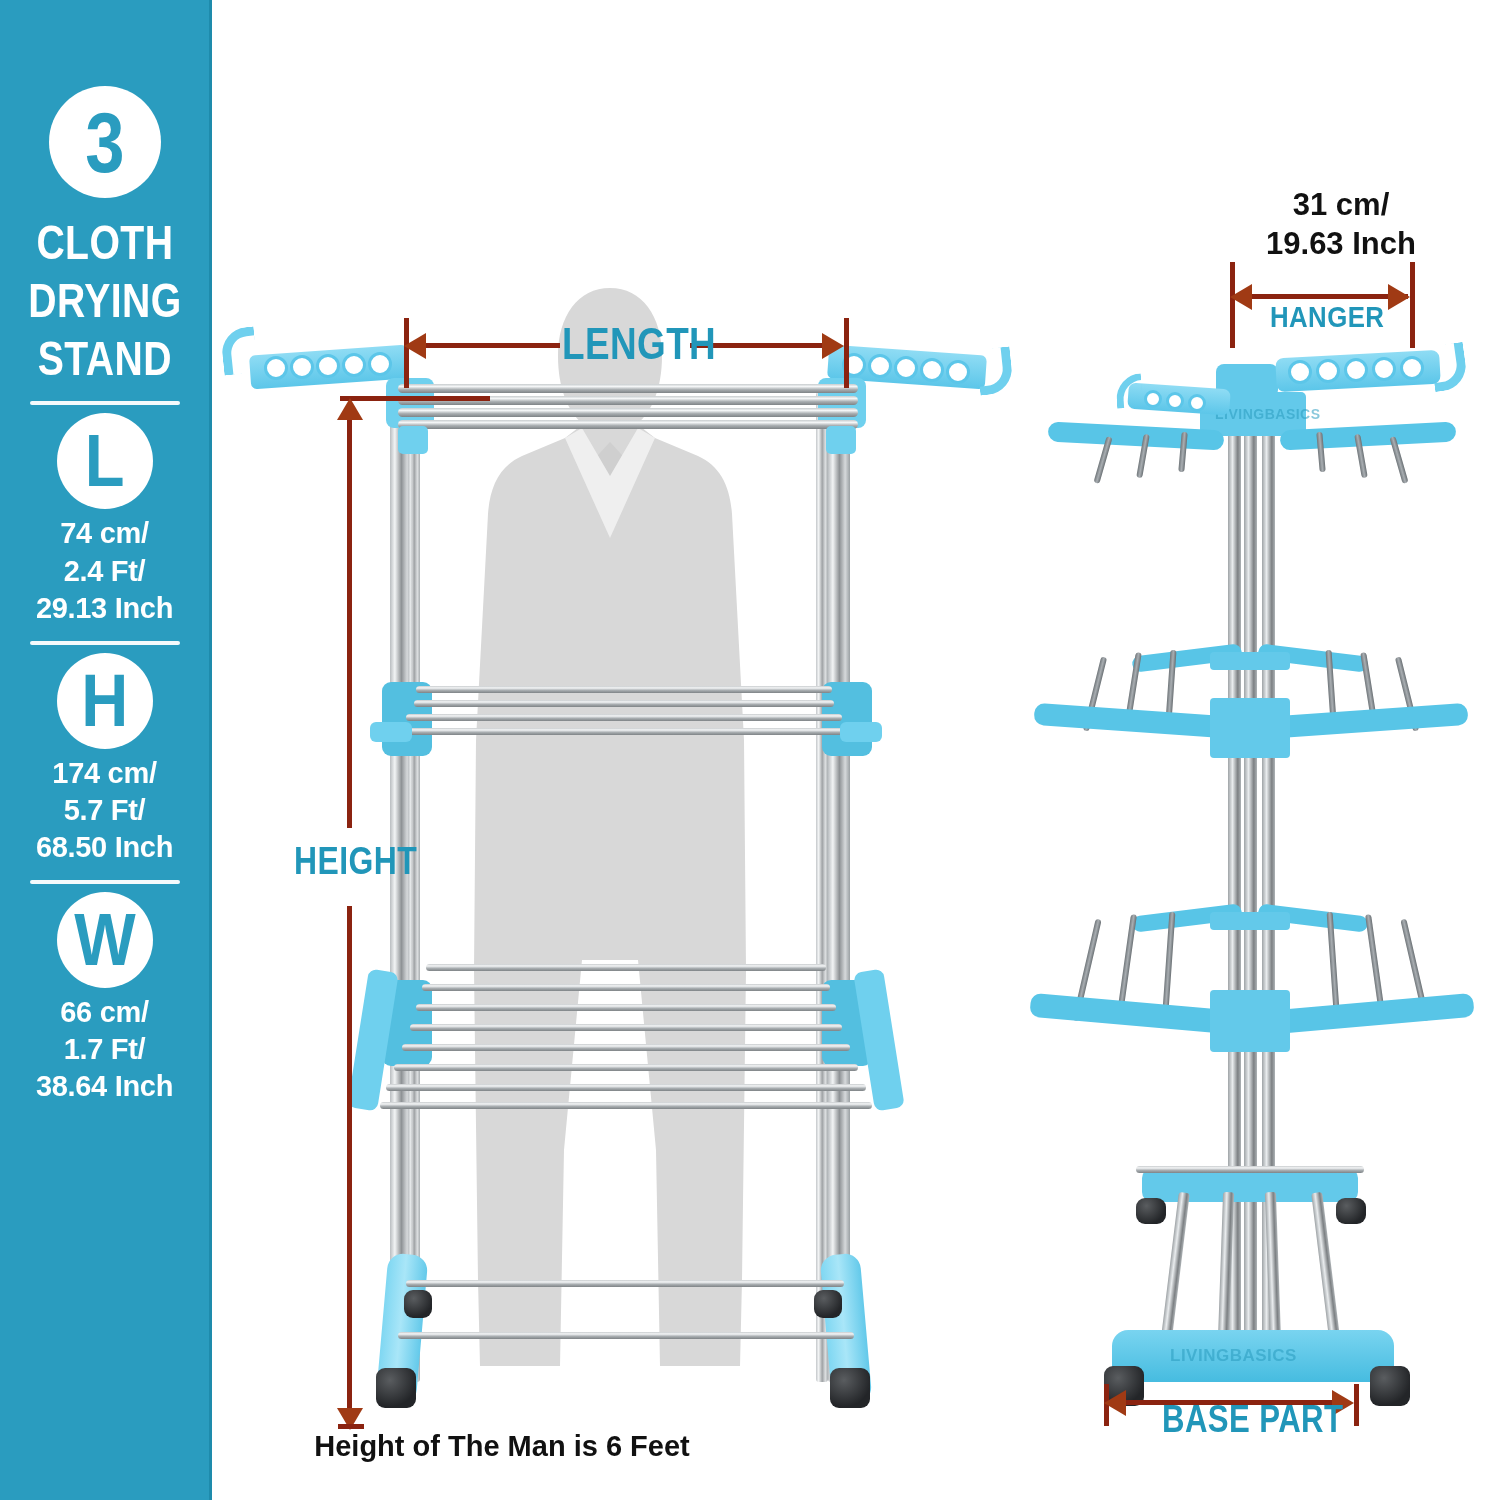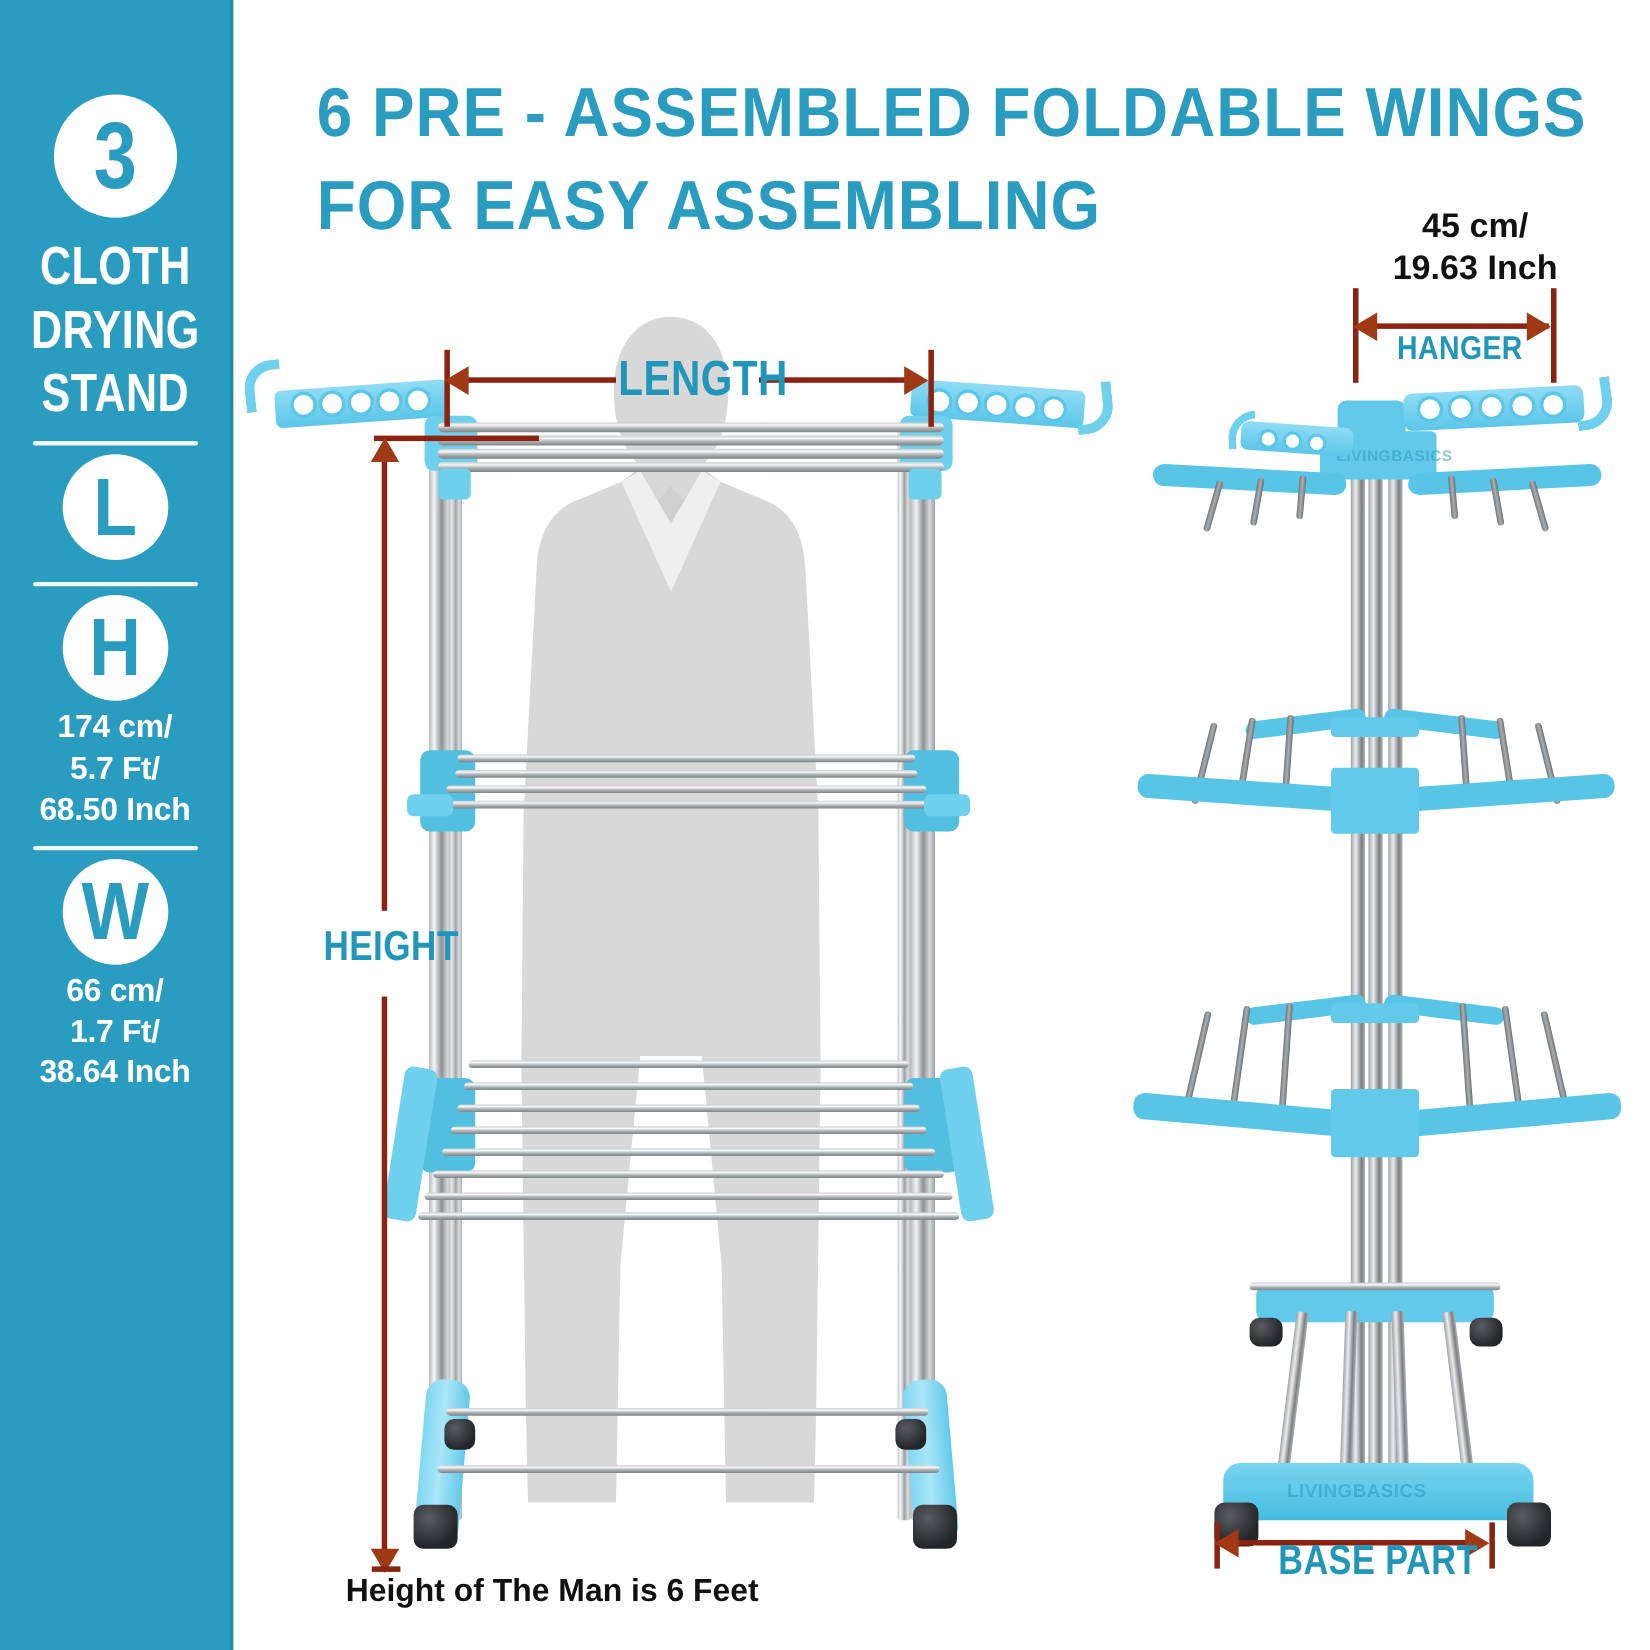--- a/index.html
+++ b/index.html
@@ -180,20 +180,25 @@
       <div>DRYING</div>
       <div>STAND</div>
     </div>
 
     <div class="hr"></div>
 
     <div class="dim-block">
       <div class="dim-circle">
         <span>L</span>
       </div>
+      <div class="dim-text">
+        <div>74 cm/</div>
+        <div>2.4 Ft/</div>
+        <div>29.13 Inch</div>
+      </div>
     </div>
 
     <div class="hr"></div>
 
     <div class="dim-block">
       <div class="dim-circle">
         <span>H</span>
       </div>
       <div class="dim-text">
         <div>174 cm/</div>
@@ -209,24 +214,20 @@
         <span>W</span>
       </div>
       <div class="dim-text">
         <div>66 cm/</div>
         <div>1.7 Ft/</div>
         <div>38.64 Inch</div>
       </div>
     </div>
   </div>
 
-  <div class="headline">
-    <div>6 PRE - ASSEMBLED FOLDABLE WINGS</div>
-    <div>FOR EASY ASSEMBLING</div>
-  </div>
 
   <div class="prod-left">
 
     <svg class="silhouette" viewBox="0 0 300 1120">
       <path d="M150 18 C118 18 98 46 98 86 C98 118 108 142 123 154
                L105 168 L62 186 C40 196 30 216 28 244
                L16 470 L14 700 L18 1010 L20 1096 L100 1096 L104 880
                L122 690 L150 690 L178 690 L196 880 L200 1096 L280 1096
                L282 1010 L286 700 L284 470 L272 244
                C270 216 260 196 238 186 L195 168 L177 154
@@ -390,21 +391,21 @@
 
   <div class="arrow-line-h" style="left:340px; top:396px; width:150px;"></div>
   <div class="arrow-line-v" style="left:347px; top:408px; height:420px;"></div>
   <div class="arrow-line-v" style="left:347px; top:906px; height:510px;"></div>
   <div class="av-up" style="left:337px; top:398px;"></div>
   <div class="av-down" style="left:337px; top:1408px;"></div>
   <div class="arrow-line-h" style="left:338px; top:1424px; width:26px;"></div>
   <div class="teal-label" style="left:294px; top:840px; font-size:38px; transform:scaleX(0.84); transform-origin:left center;">HEIGHT</div>
 
   <div class="black-txt" style="left:1216px; top:186px; width:250px; font-size:31px; line-height:1.25;">
-    <div>45 cm/</div>
+    <div>31 cm/</div>
     <div>19.63 Inch</div>
   </div>
   <div class="tick-v" style="left:1230px; top:262px; height:86px;"></div>
   <div class="tick-v" style="left:1410px; top:262px; height:86px;"></div>
   <div class="arrow-line-h" style="left:1248px; top:294px; width:160px;"></div>
   <div class="ah-left" style="left:1230px; top:284px;"></div>
   <div class="ah-right" style="left:1388px; top:284px;"></div>
   <div class="teal-label" style="left:1270px; top:300px; font-size:30px; transform:scaleX(0.86); transform-origin:left center;">HANGER</div>
 
   <div class="tick-v" style="left:1104px; top:1384px; height:42px;"></div>

